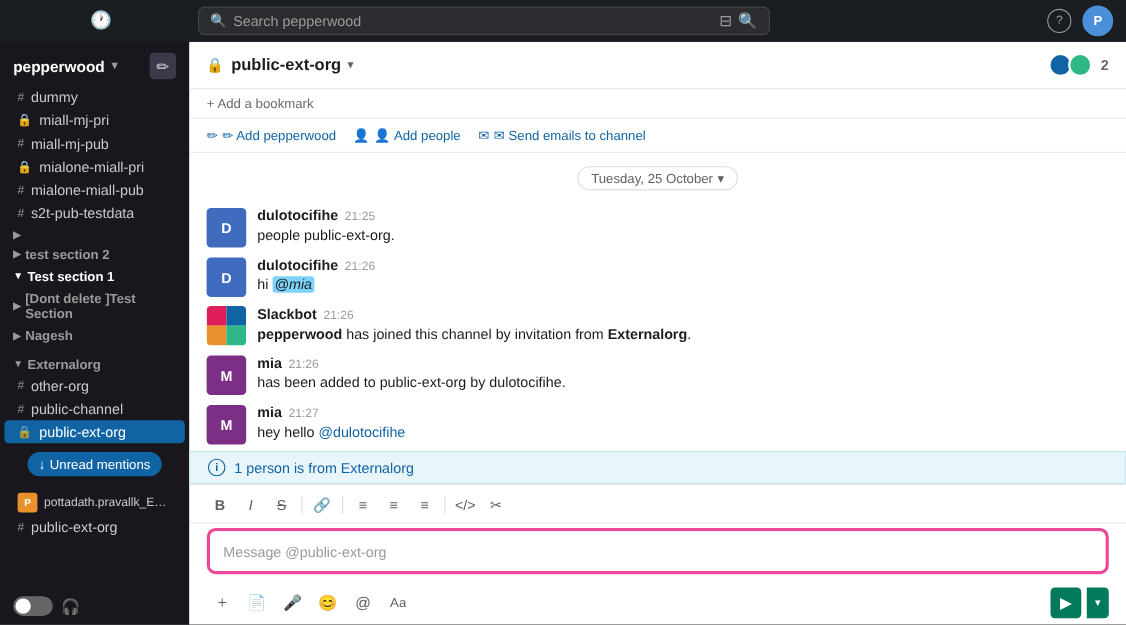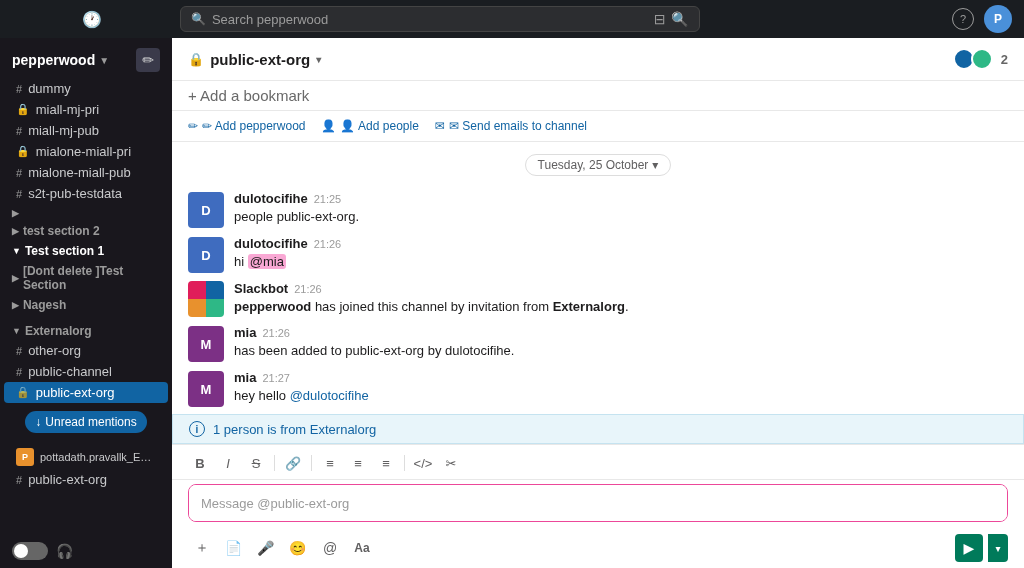--- a/index.html
+++ b/index.html
@@ -52,42 +52,42 @@
     .channel-header-right { display: flex; align-items: center; gap: 8px; }
     .avatars-group { display: flex; align-items: center; }
     .avatar-sm { width: 22px; height: 22px; border-radius: 50%; border: 2px solid white; margin-left: -4px; }
     .avatar-sm:first-child { margin-left: 0; }
     .avatar-sm.blue { background: #1164a3; }
     .avatar-sm.teal { background: #2eb886; }
     .member-count { font-size: 13px; color: #666; font-weight: 600; }
 
     
     .bookmark-bar { padding: 6px 16px; border-bottom: 1px solid #e8e8e8; flex-shrink: 0; }
-    .add-bookmark { font-size: 15px; color: #696969; cursor: pointer; display: flex; align-items: center; gap: 4px; }
+    .add-bookmark { font-size: 12px; color: #696969; cursor: pointer; display: flex; align-items: center; gap: 4px; }
 
     
     .action-bar { display: flex; align-items: center; gap: 16px; padding: 8px 16px; border-bottom: 1px solid #e8e8e8; flex-shrink: 0; }
     .action-btn { display: flex; align-items: center; gap: 4px; color: #1264a3; font-size: 12px; cursor: pointer; }
 
     
     .date-separator { display: flex; align-items: center; justify-content: center; margin: 12px 0; text-align: right; }
     .date-pill { background: #fff; border: 1px solid #ddd; border-radius: 20px; padding: 3px 12px; font-size: 12px; color: #616061; cursor: pointer; display: flex; align-items: center; gap: 4px; }
 
     
     .messages { flex: 1; overflow-y: auto; padding: 0 16px 8px; }
     .msg-row { display: flex; gap: 10px; margin-bottom: 2px; padding: 3px 0; }
     .msg-avatar { width: 36px; height: 36px; border-radius: 4px; flex-shrink: 0; background: #4a90d9; display: flex; align-items: center; justify-content: center; font-size: 13px; color: white; font-weight: bold; margin-top: 1px; }
     .msg-avatar.duloto { background: #3f6cbf; }
     .msg-avatar.mia { background: #7c3085; }
     .msg-content { flex: 1; }
     .msg-header { display: flex; align-items: baseline; gap: 6px; }
     .msg-author { font-weight: 700; font-size: 13px; color: #1d1c1d; cursor: pointer; }
     .msg-time { font-size: 11px; color: #9b9b9b; }
     .msg-text { font-size: 13px; color: #1d1c1d; line-height: 1.5; margin-top: 1px; }
-    .msg-text .mention { background: #f9a8d4; color: #1d1c1d; padding: 0 2px; border-radius: 3px; cursor: pointer; }
+    .msg-text .mention { background: #7dd3fc; color: #1d1c1d; padding: 0 2px; border-radius: 3px; cursor: pointer; font-style: italic; }
     .msg-text .bold { font-weight: 700; }
     .msg-text a.mention-link { color: #1264a3; text-decoration: none; }
 
     
     .slackbot-icon { width: 36px; height: 36px; border-radius: 4px; overflow: hidden; flex-shrink: 0; }
     .slackbot-colors { display: flex; flex-wrap: wrap; width: 36px; height: 36px; }
     .slackbot-q { width: 18px; height: 18px; }
     .slackbot-q.red { background: #e01e5a; }
     .slackbot-q.blue { background: #1164a3; }
     .slackbot-q.yellow { background: #e8912d; }
@@ -97,21 +97,21 @@
     .info-bar { background: #e8f5fa; border: 1px solid #c5e3f0; padding: 6px 16px; display: flex; align-items: center; gap: 8px; font-size: 13px; color: #1264a3; flex-shrink: 0; }
     .info-bar .info-icon { color: #1264a3; font-weight: bold; border: 1px solid #1264a3; border-radius: 50%; width: 16px; height: 16px; display: flex; align-items: center; justify-content: center; font-size: 10px; flex-shrink: 0; }
 
     
     .format-toolbar { display: flex; align-items: center; gap: 4px; padding: 6px 16px 4px; border-top: 1px solid #e8e8e8; flex-shrink: 0; }
     .fmt-btn { width: 24px; height: 24px; display: flex; align-items: center; justify-content: center; border-radius: 4px; cursor: pointer; color: #616061; font-size: 13px; border: none; background: none; }
     .fmt-divider { width: 1px; height: 16px; background: #ddd; margin: 0 2px; }
 
     
     .msg-input-area { padding: 4px 16px 8px; flex-shrink: 0; border-top: 1px solid #e8e8e8; }
-    .msg-input-box { border: 1px solid #ec4899; border-radius: 8px; overflow: hidden; }
+    .msg-input-box { border: 3px solid #ec4899; border-radius: 8px; overflow: hidden; }
     .msg-input { width: 100%; padding: 8px 12px; border: none; outline: none; font-size: 13px; color: #1d1c1d; resize: none; height: 36px; }
     .msg-input::placeholder { color: #9b9b9b; }
 
     
     .bottom-toolbar { display: flex; align-items: center; justify-content: space-between; padding: 4px 16px 6px; flex-shrink: 0; }
     .bottom-left { display: flex; align-items: center; gap: 4px; }
     .tool-btn { width: 28px; height: 28px; display: flex; align-items: center; justify-content: center; border-radius: 4px; cursor: pointer; color: #616061; font-size: 14px; border: none; background: none; }
     .bottom-right { display: flex; align-items: center; gap: 4px; }
     .send-btn { background: #007a5a; color: white; border: none; border-radius: 4px; width: 28px; height: 28px; display: flex; align-items: center; justify-content: center; cursor: pointer; font-size: 14px; }
     .send-split { width: 20px; height: 28px; background: #007a5a; color: white; border: none; border-radius: 0 4px 4px 0; display: flex; align-items: center; justify-content: center; cursor: pointer; font-size: 10px; margin-left: 1px; }
@@ -382,21 +382,21 @@
       </div>
     </div>
 
     <div class="bottom-toolbar">
       <div class="bottom-left">
         <button class="tool-btn">＋</button>
         <button class="tool-btn">📄</button>
         <button class="tool-btn">🎤</button>
         <button class="tool-btn">😊</button>
         <button class="tool-btn">@</button>
-        <button class="tool-btn" style="font-weight:bold;font-size:12px;">Aa</button>
+        <button class="tool-btn" style="font-weight:normal;font-size:12px;">Aa</button>
       </div>
       <div class="bottom-right">
         <button class="send-btn">▶</button>
         <button class="send-split">▾</button>
       </div>
     </div>
 
   </div>
 </div>
 

